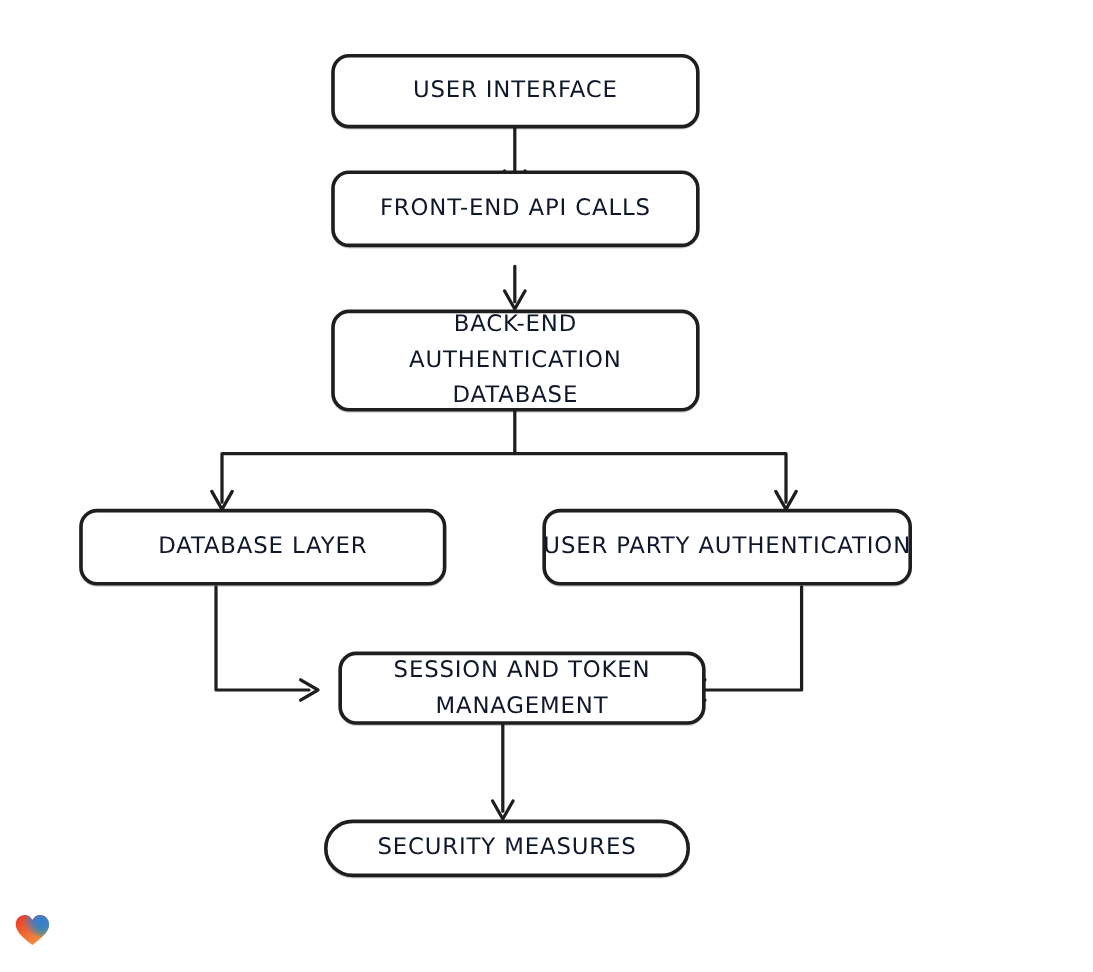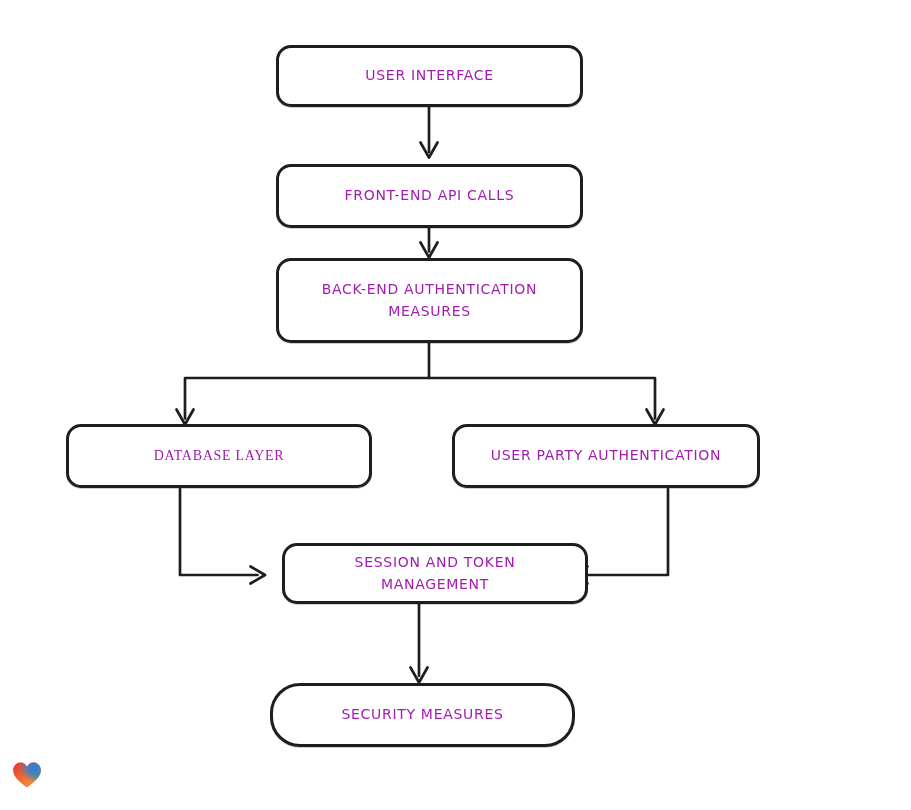--- a/index.html
+++ b/index.html
@@ -32,22 +32,22 @@
   .node {
     position: absolute;
     box-sizing: border-box;
     background: #ffffff;
     border: 3.5px solid #1e1e1e;
     border-radius: 15px;
     display: flex;
     align-items: center;
     justify-content: center;
     text-align: center;
-    color: #a21caf;
-    font-size: 14px;
+    color: #0f172a;
+    font-size: 19px;
     letter-spacing: 0.7px;
     box-shadow: 0 1px 0 rgba(0,0,0,0.18);
   }
   .node .label {
     white-space: nowrap;
     line-height: 1.55;
   }
   .node.wrap .label {
     white-space: normal;
     max-width: 235px;
@@ -97,41 +97,41 @@
     <g>
       <path d="M419 604 L419 676"></path>
       <path d="M410.5 667.5 L419 682.5 L427.5 667.5"></path>
     </g>
   </svg>
 
   <div class="node" style="left:276px; top:45px; width:307px; height:62px;">
     <span class="label">USER INTERFACE</span>
   </div>
 
-  <div class="node" style="left:276px; top:164px; width:307px; height:64px;">
+  <div class="node" style="left:276px; top:142px; width:307px; height:64px;">
     <span class="label">FRONT-END API CALLS</span>
   </div>
 
   <div class="node wrap" style="left:276px; top:258px; width:307px; height:85px;">
-    <span class="label">BACK-END AUTHENTICATION MEASURES</span>
+    <span class="label">BACK-END AUTHENTICATION DATABASE</span>
   </div>
 
-  <div class="node" style="left:66px; top:424px; width:306px; height:64px;font-family:Liberation Serif, serif;">
+  <div class="node" style="left:66px; top:424px; width:306px; height:64px;">
     <span class="label">DATABASE LAYER</span>
   </div>
 
   <div class="node" style="left:452px; top:424px; width:308px; height:64px;">
     <span class="label">USER PARTY AUTHENTICATION</span>
   </div>
 
   <div class="node wrap" style="left:266px; top:543px; width:306px; height:61px;margin-left:16px;">
     <span class="label">SESSION AND TOKEN MANAGEMENT</span>
   </div>
 
-  <div class="node" style="left:270px; top:683px; width:305px; height:64px;border-radius:30px;">
+  <div class="node" style="left:270px; top:683px; width:305px; height:48px;border-radius:30px;">
     <span class="label">SECURITY MEASURES</span>
   </div>
 
   <svg class="brand-logo" viewBox="0 0 32 30" xmlns="http://www.w3.org/2000/svg">
     <defs>
       <linearGradient id="hg1" x1="0" y1="0" x2="1" y2="1">
         <stop offset="0" stop-color="#e8322b"></stop>
         <stop offset="0.45" stop-color="#ef6a30"></stop>
         <stop offset="1" stop-color="#f6a44e"></stop>
       </linearGradient>

